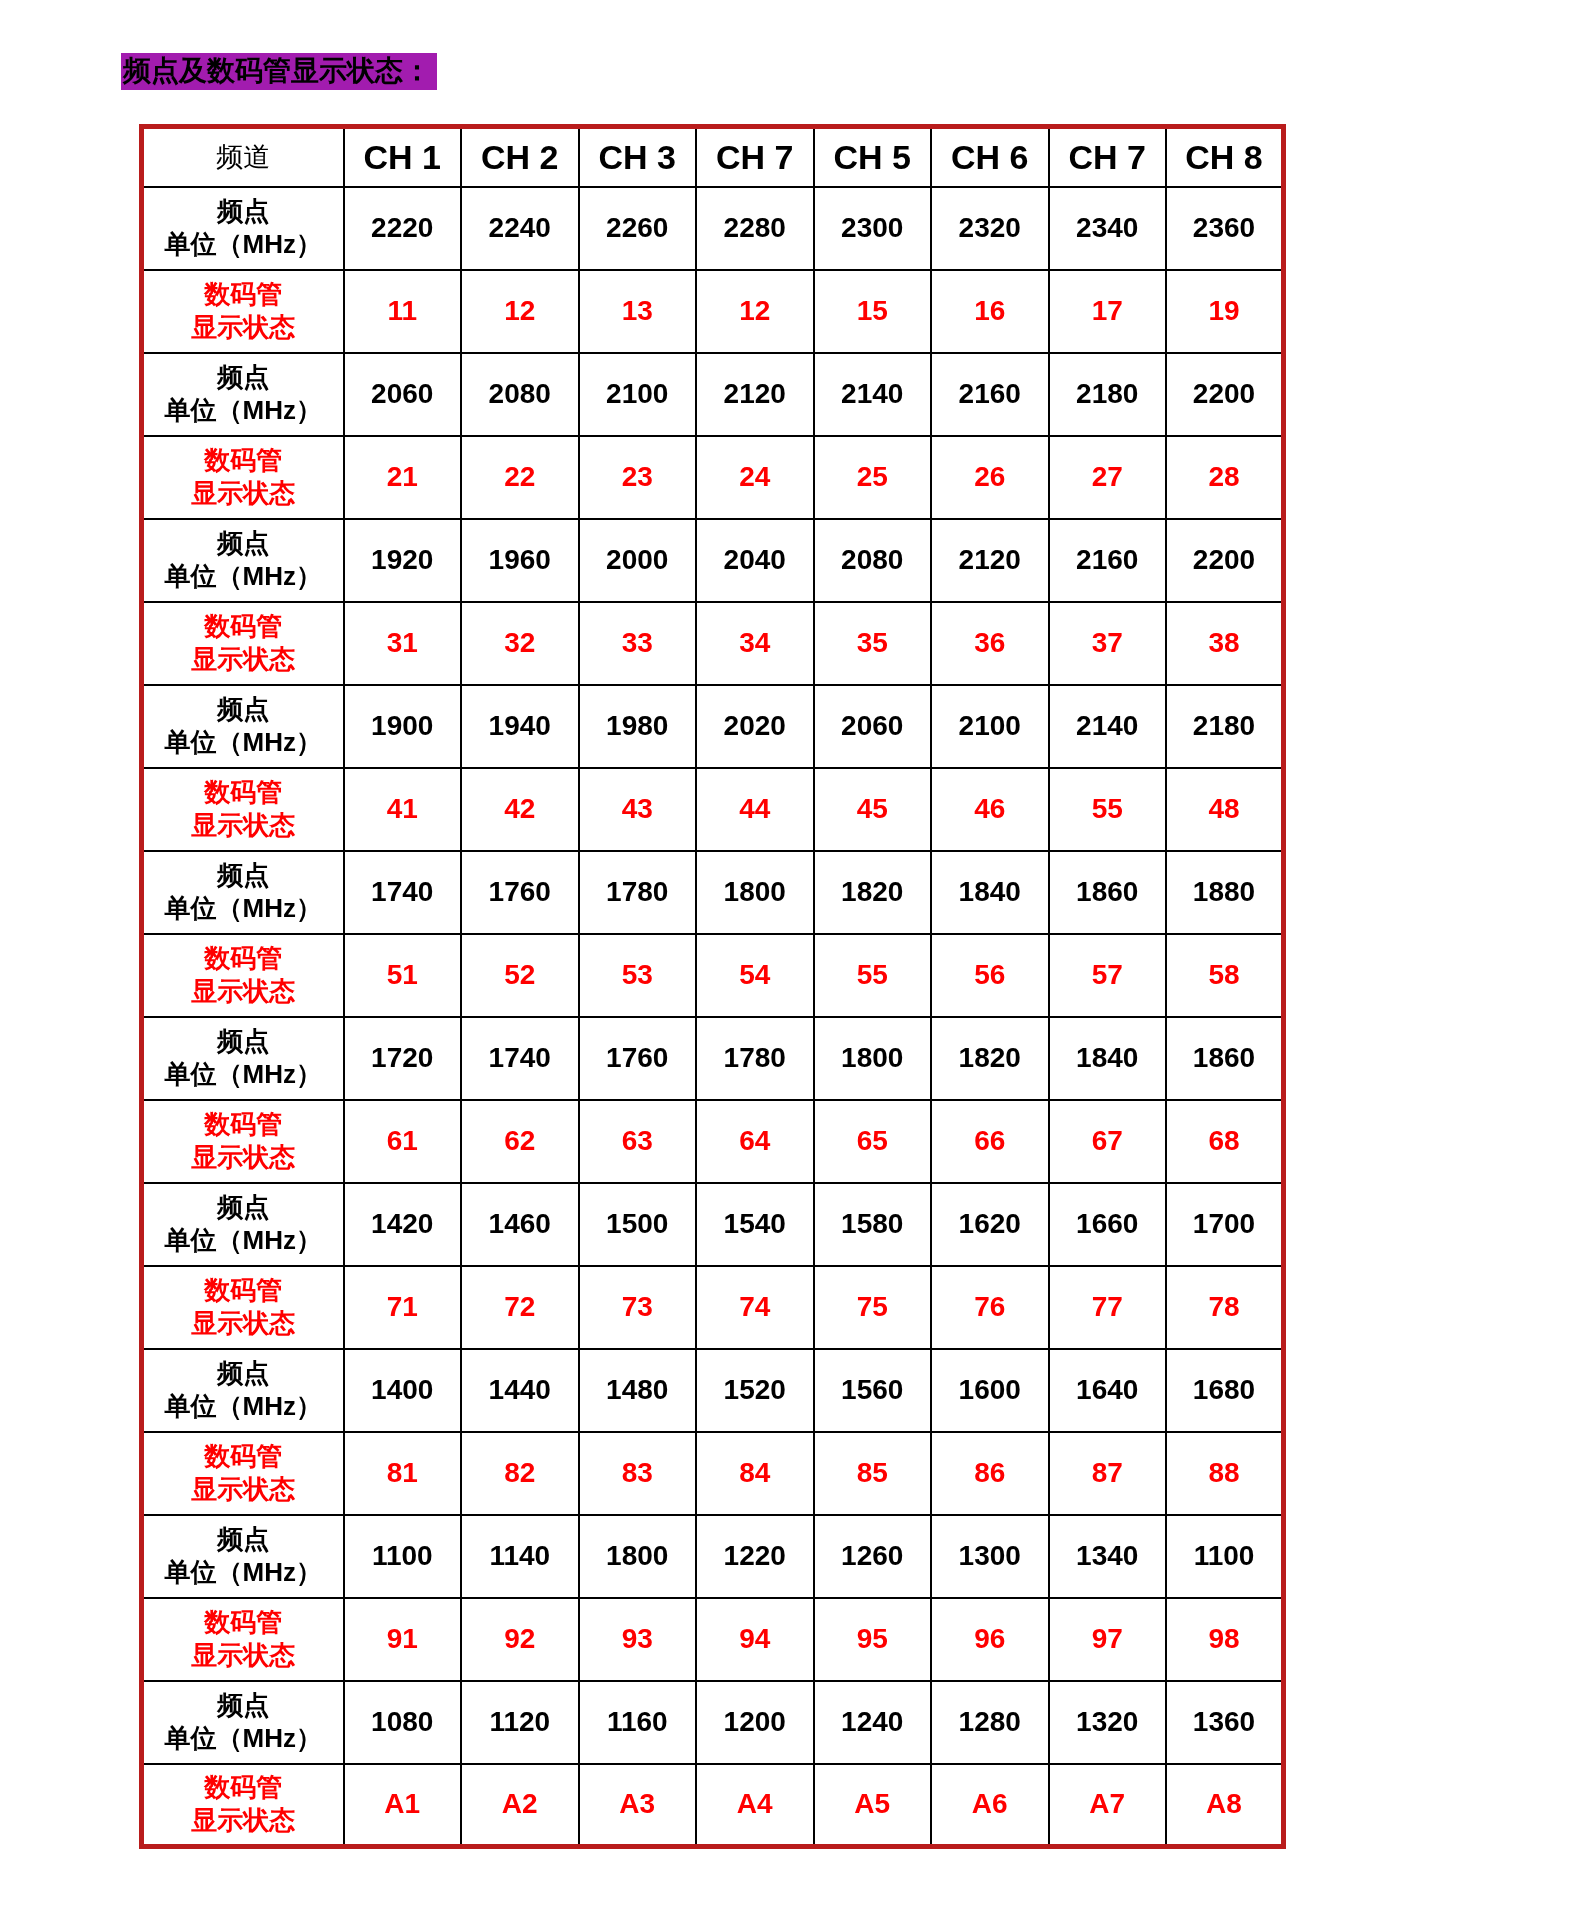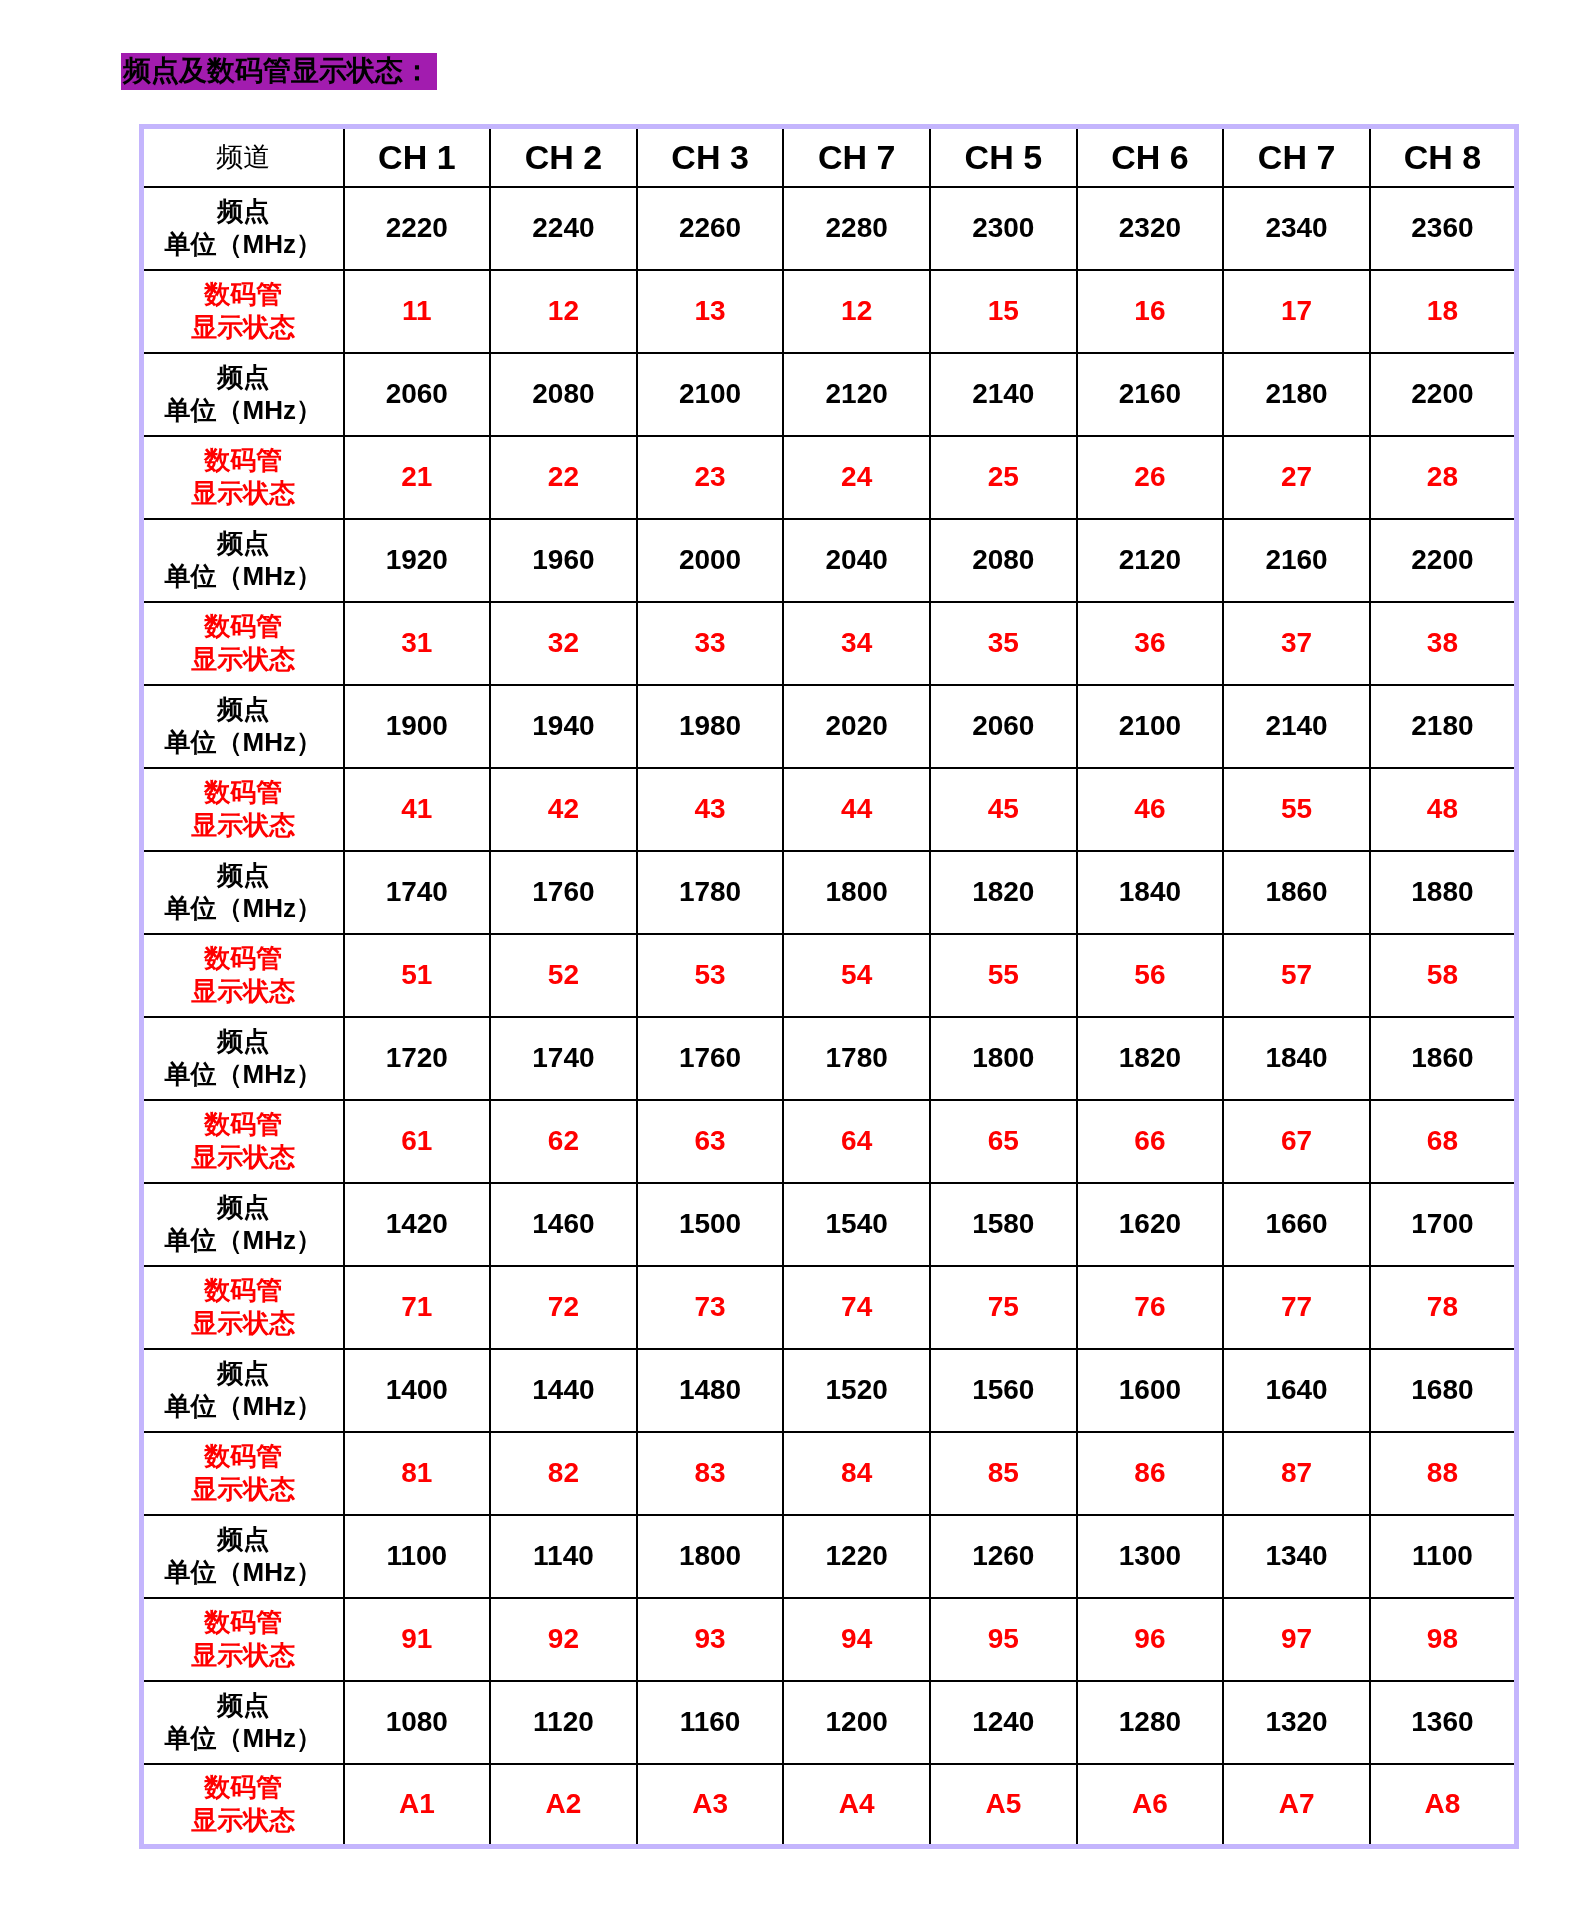--- a/index.html
+++ b/index.html
@@ -16,24 +16,24 @@
     font-family:"Liberation Serif",serif;
     font-weight:bold;
     font-size:28px;
     line-height:34px;
     background:#a21caf;
     padding:1px 6px 2px 2px;
   }
   table.freq-table{
     position:absolute;
     left:139px;top:124px;
-    width:1380px;
+    width:1147px;
     border-collapse:collapse;
     table-layout:fixed;
-    border:5px solid #c4b5fd;
+    border:5px solid #b91c1c;
   }
   .freq-table th,.freq-table td{
     border:2px solid #000;
     text-align:center;
     vertical-align:middle;
     padding:0;
     overflow:hidden;
   }
   .freq-table thead tr{height:60px}
   .freq-table tbody tr{height:83px}
@@ -101,21 +101,21 @@
           <div>数码管</div>
           <div>显示状态</div>
         </th>
         <td class="cell-value red">11</td>
         <td class="cell-value red">12</td>
         <td class="cell-value red">13</td>
         <td class="cell-value red">12</td>
         <td class="cell-value red">15</td>
         <td class="cell-value red">16</td>
         <td class="cell-value red">17</td>
-        <td class="cell-value red">18</td>
+        <td class="cell-value red">19</td>
       </tr>
       <tr>
         <th class="row-label">
           <div>频点</div>
           <div>单位（MHz）</div>
         </th>
         <td class="cell-value">2060</td>
         <td class="cell-value">2080</td>
         <td class="cell-value">2100</td>
         <td class="cell-value">2120</td>

